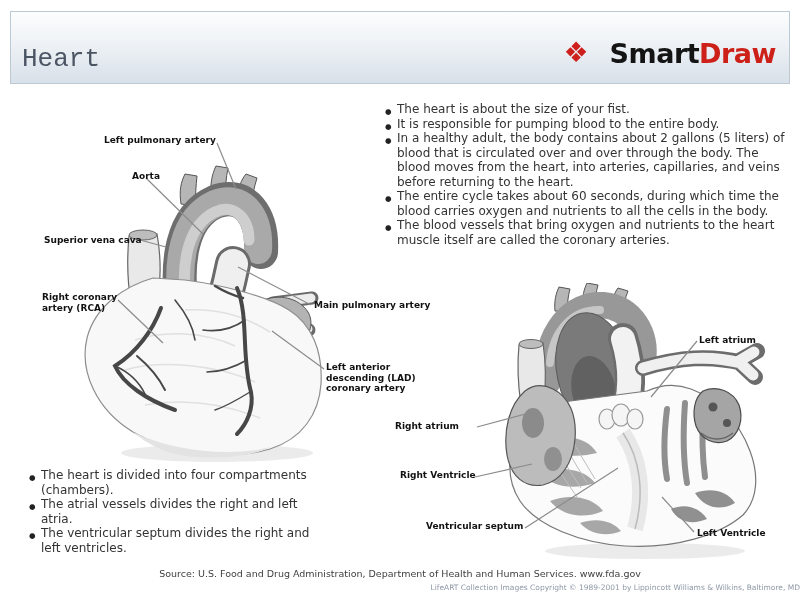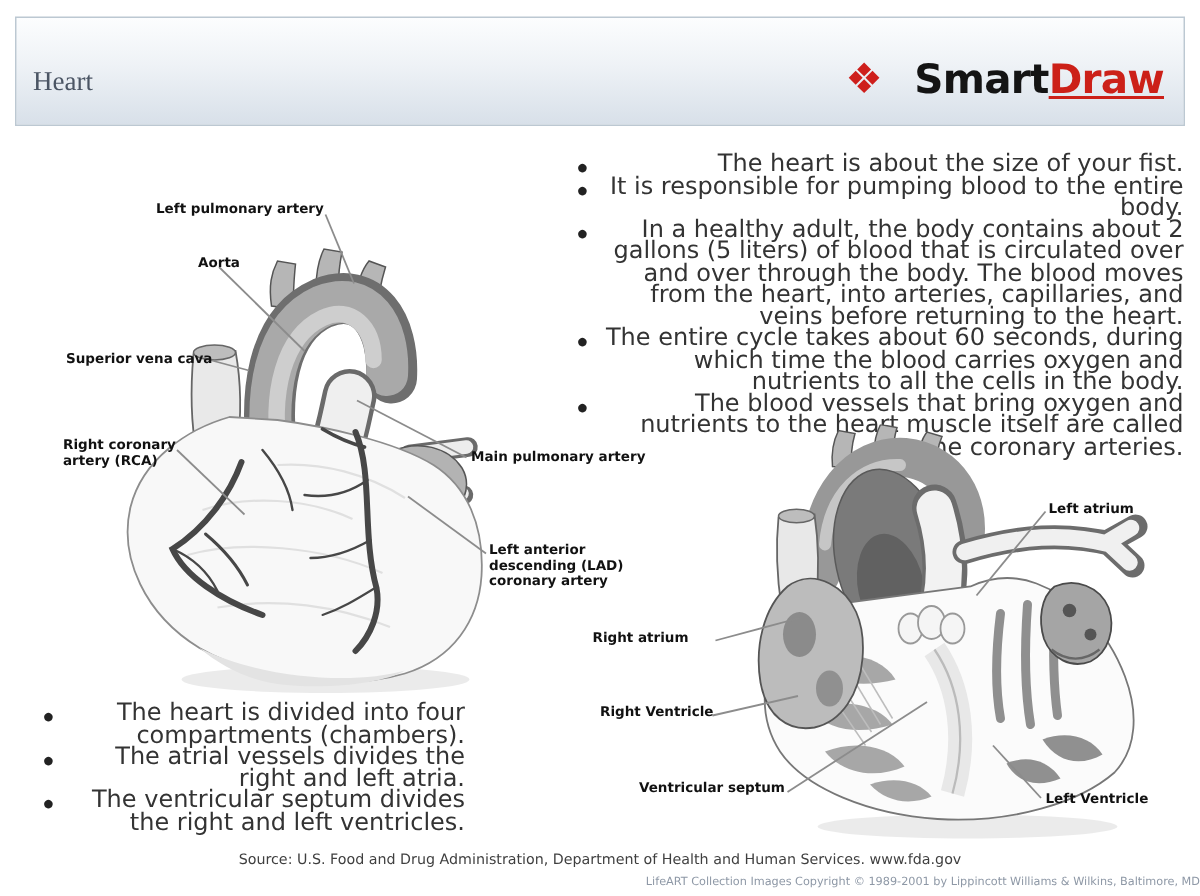--- a/index.html
+++ b/index.html
@@ -9,30 +9,30 @@
   .abs { position:absolute; }
 
   
   .header {
     position:absolute; left:10px; top:11px; width:780px; height:73px;
     background:linear-gradient(to bottom, #fcfdfe 0%, #eef2f6 45%, #d8e0e9 100%);
     border:1px solid #bcc8d2;
   }
   .page-title {
     position:absolute; left:11px; top:32px;
-    font-family:Liberation Serif, serif; font-size:18px; color:#4b5564;
+    font-family:Liberation Mono, monospace; font-size:26px; color:#4b5564;
   }
   .logo { position:absolute; right:13px; top:27px; display:flex; align-items:center; }
   .logo-diamond { font-size:28px; color:#ce1f1c; line-height:1; margin-right:5px; }
   .logo-text { font-size:27px; font-weight:bold; letter-spacing:-0.5px; line-height:1; }
   .logo-smart { color:#141414;margin-left:16px; }
-  .logo-draw { color:#cc2018;text-decoration:underline; }
-
-  
-  .facts { list-style:none; font-size:16px; line-height:14.5px; color:#333;text-align:right; }
+  .logo-draw { color:#cc2018; }
+
+  
+  .facts { list-style:none; font-size:12px; line-height:14.5px; color:#333; }
   .facts li { position:relative; padding-left:12px; }
   .facts li::before { content:"●"; position:absolute; left:0; top:3px; font-size:7.5px; color:#222; }
   .facts-top { left:385px; top:102px; width:404px; }
   .facts-bottom { left:29px; top:468px; width:281px; }
 
   
   .lbl { position:absolute; font-size:9px; font-weight:bold; color:#111;
          line-height:10.5px; white-space:nowrap; z-index:3; }
   .lbl.wrap { white-space:normal; }
 

